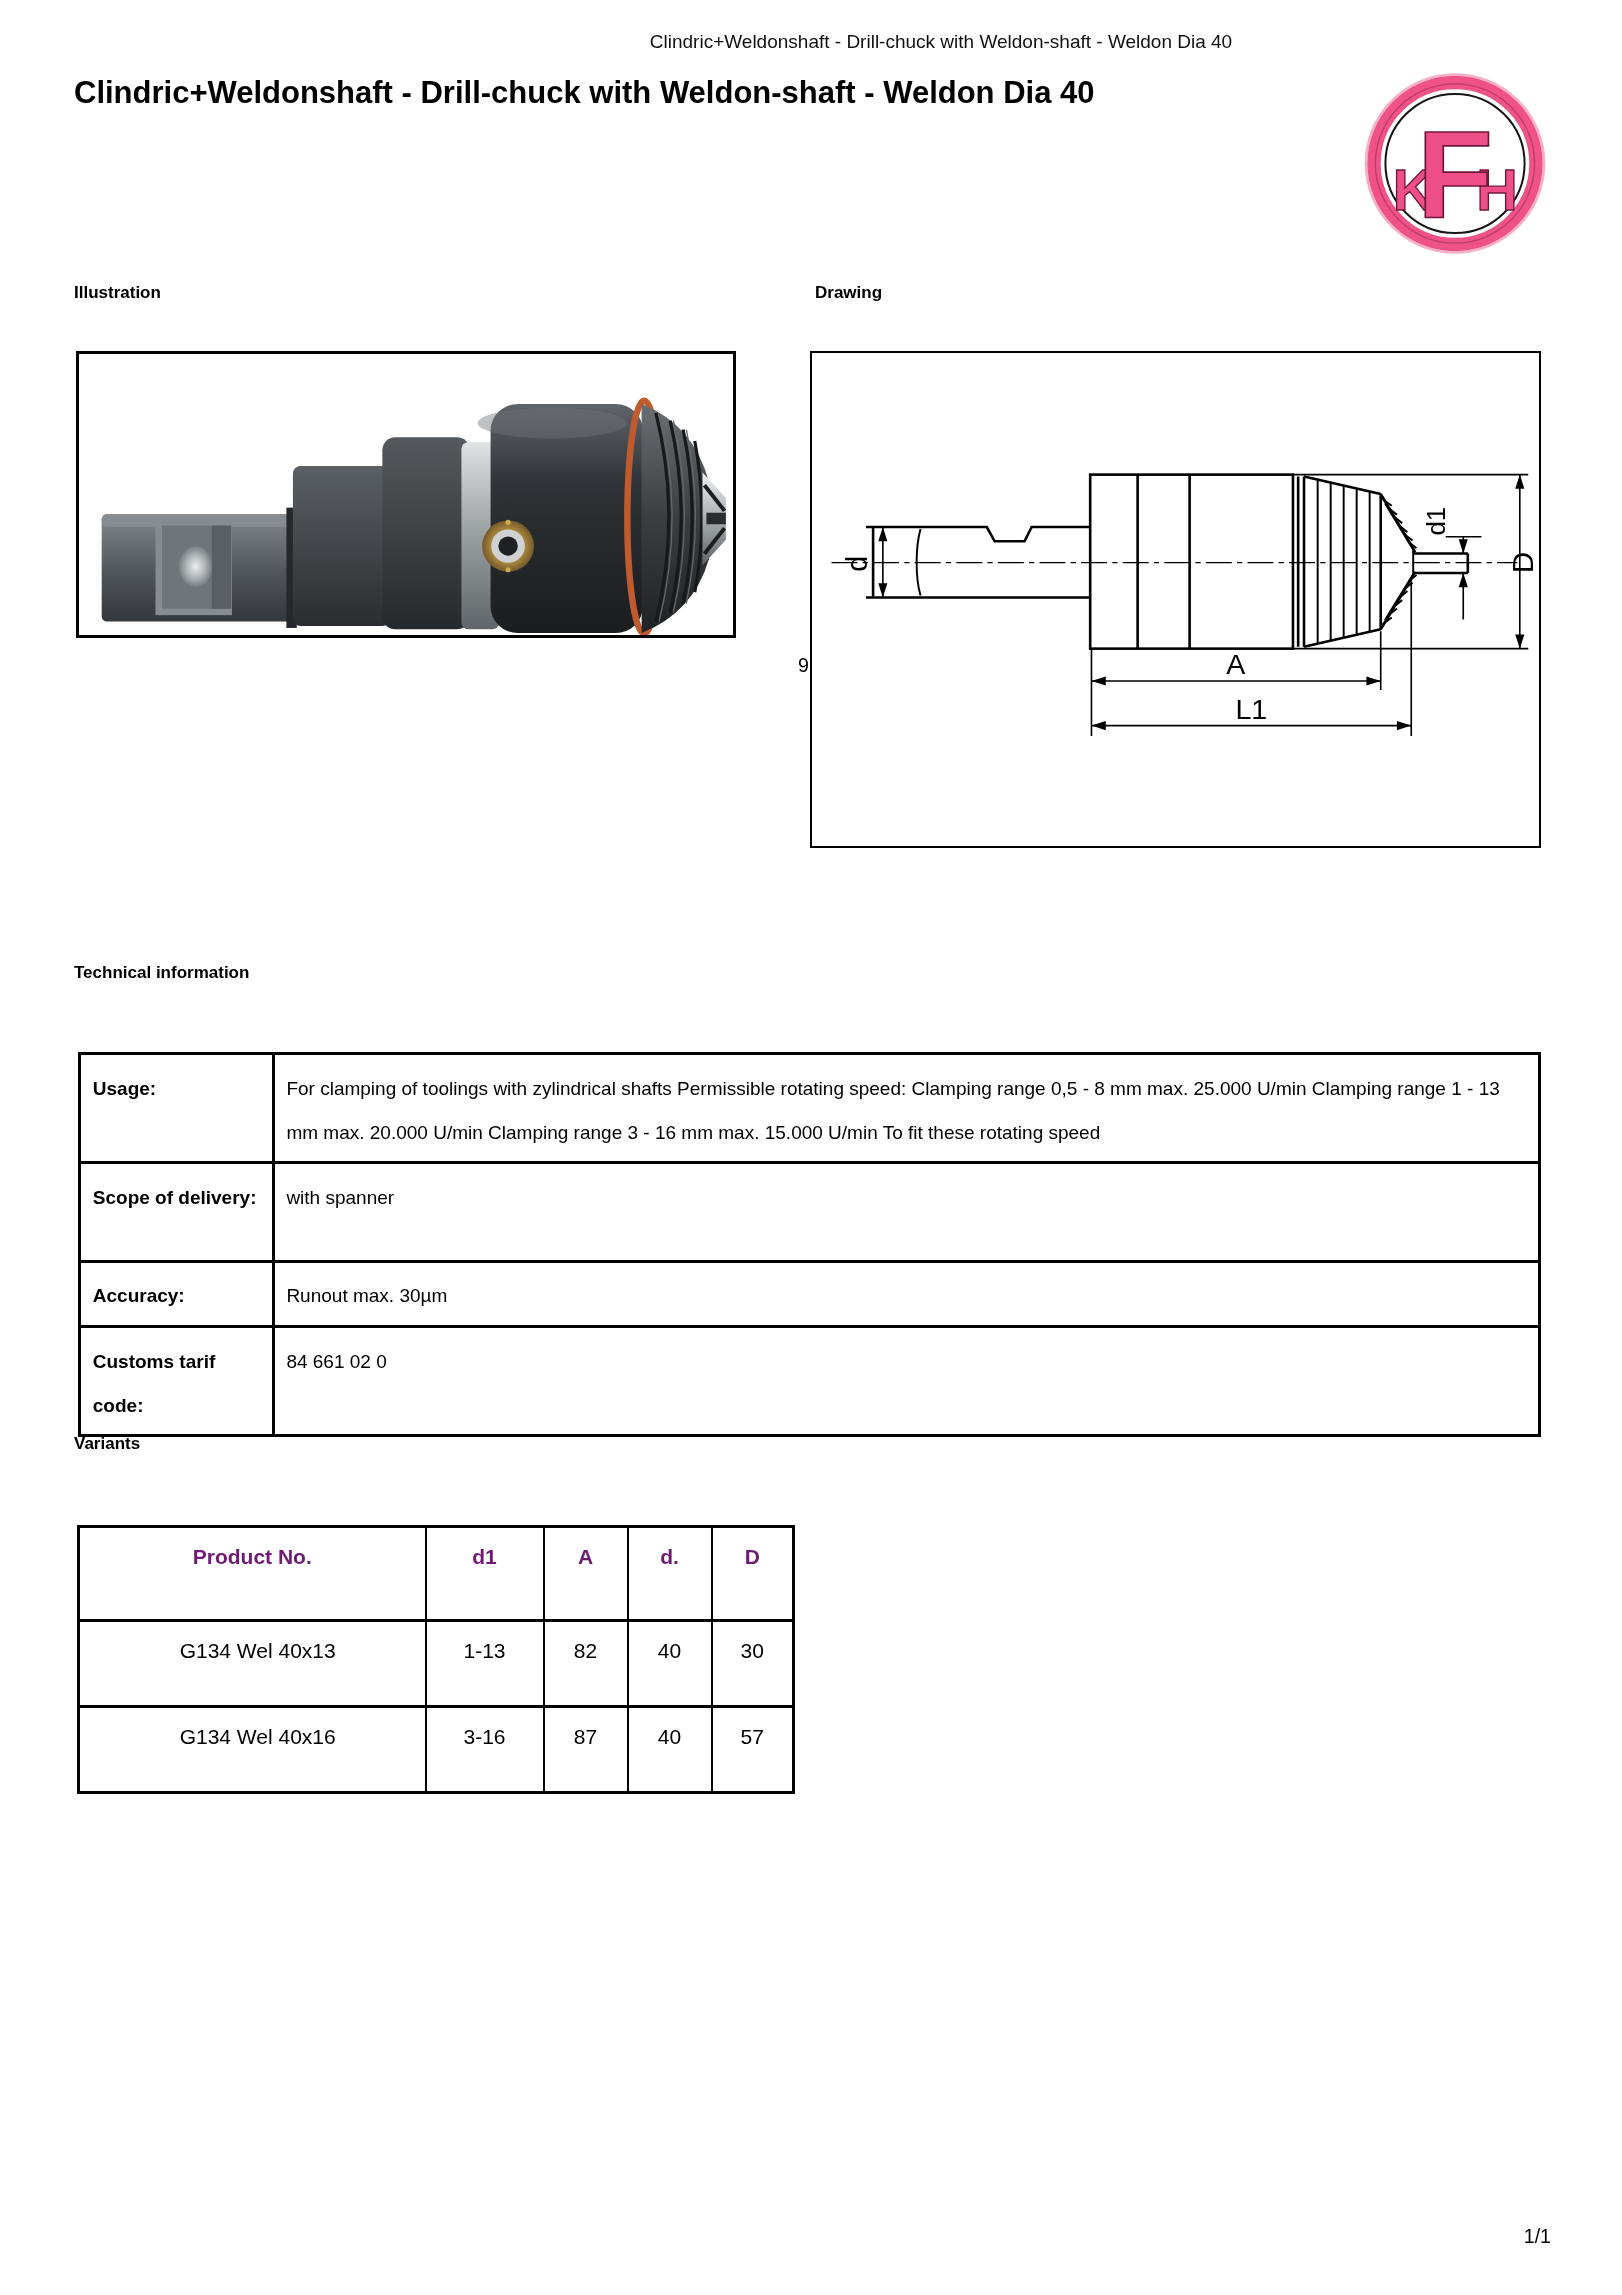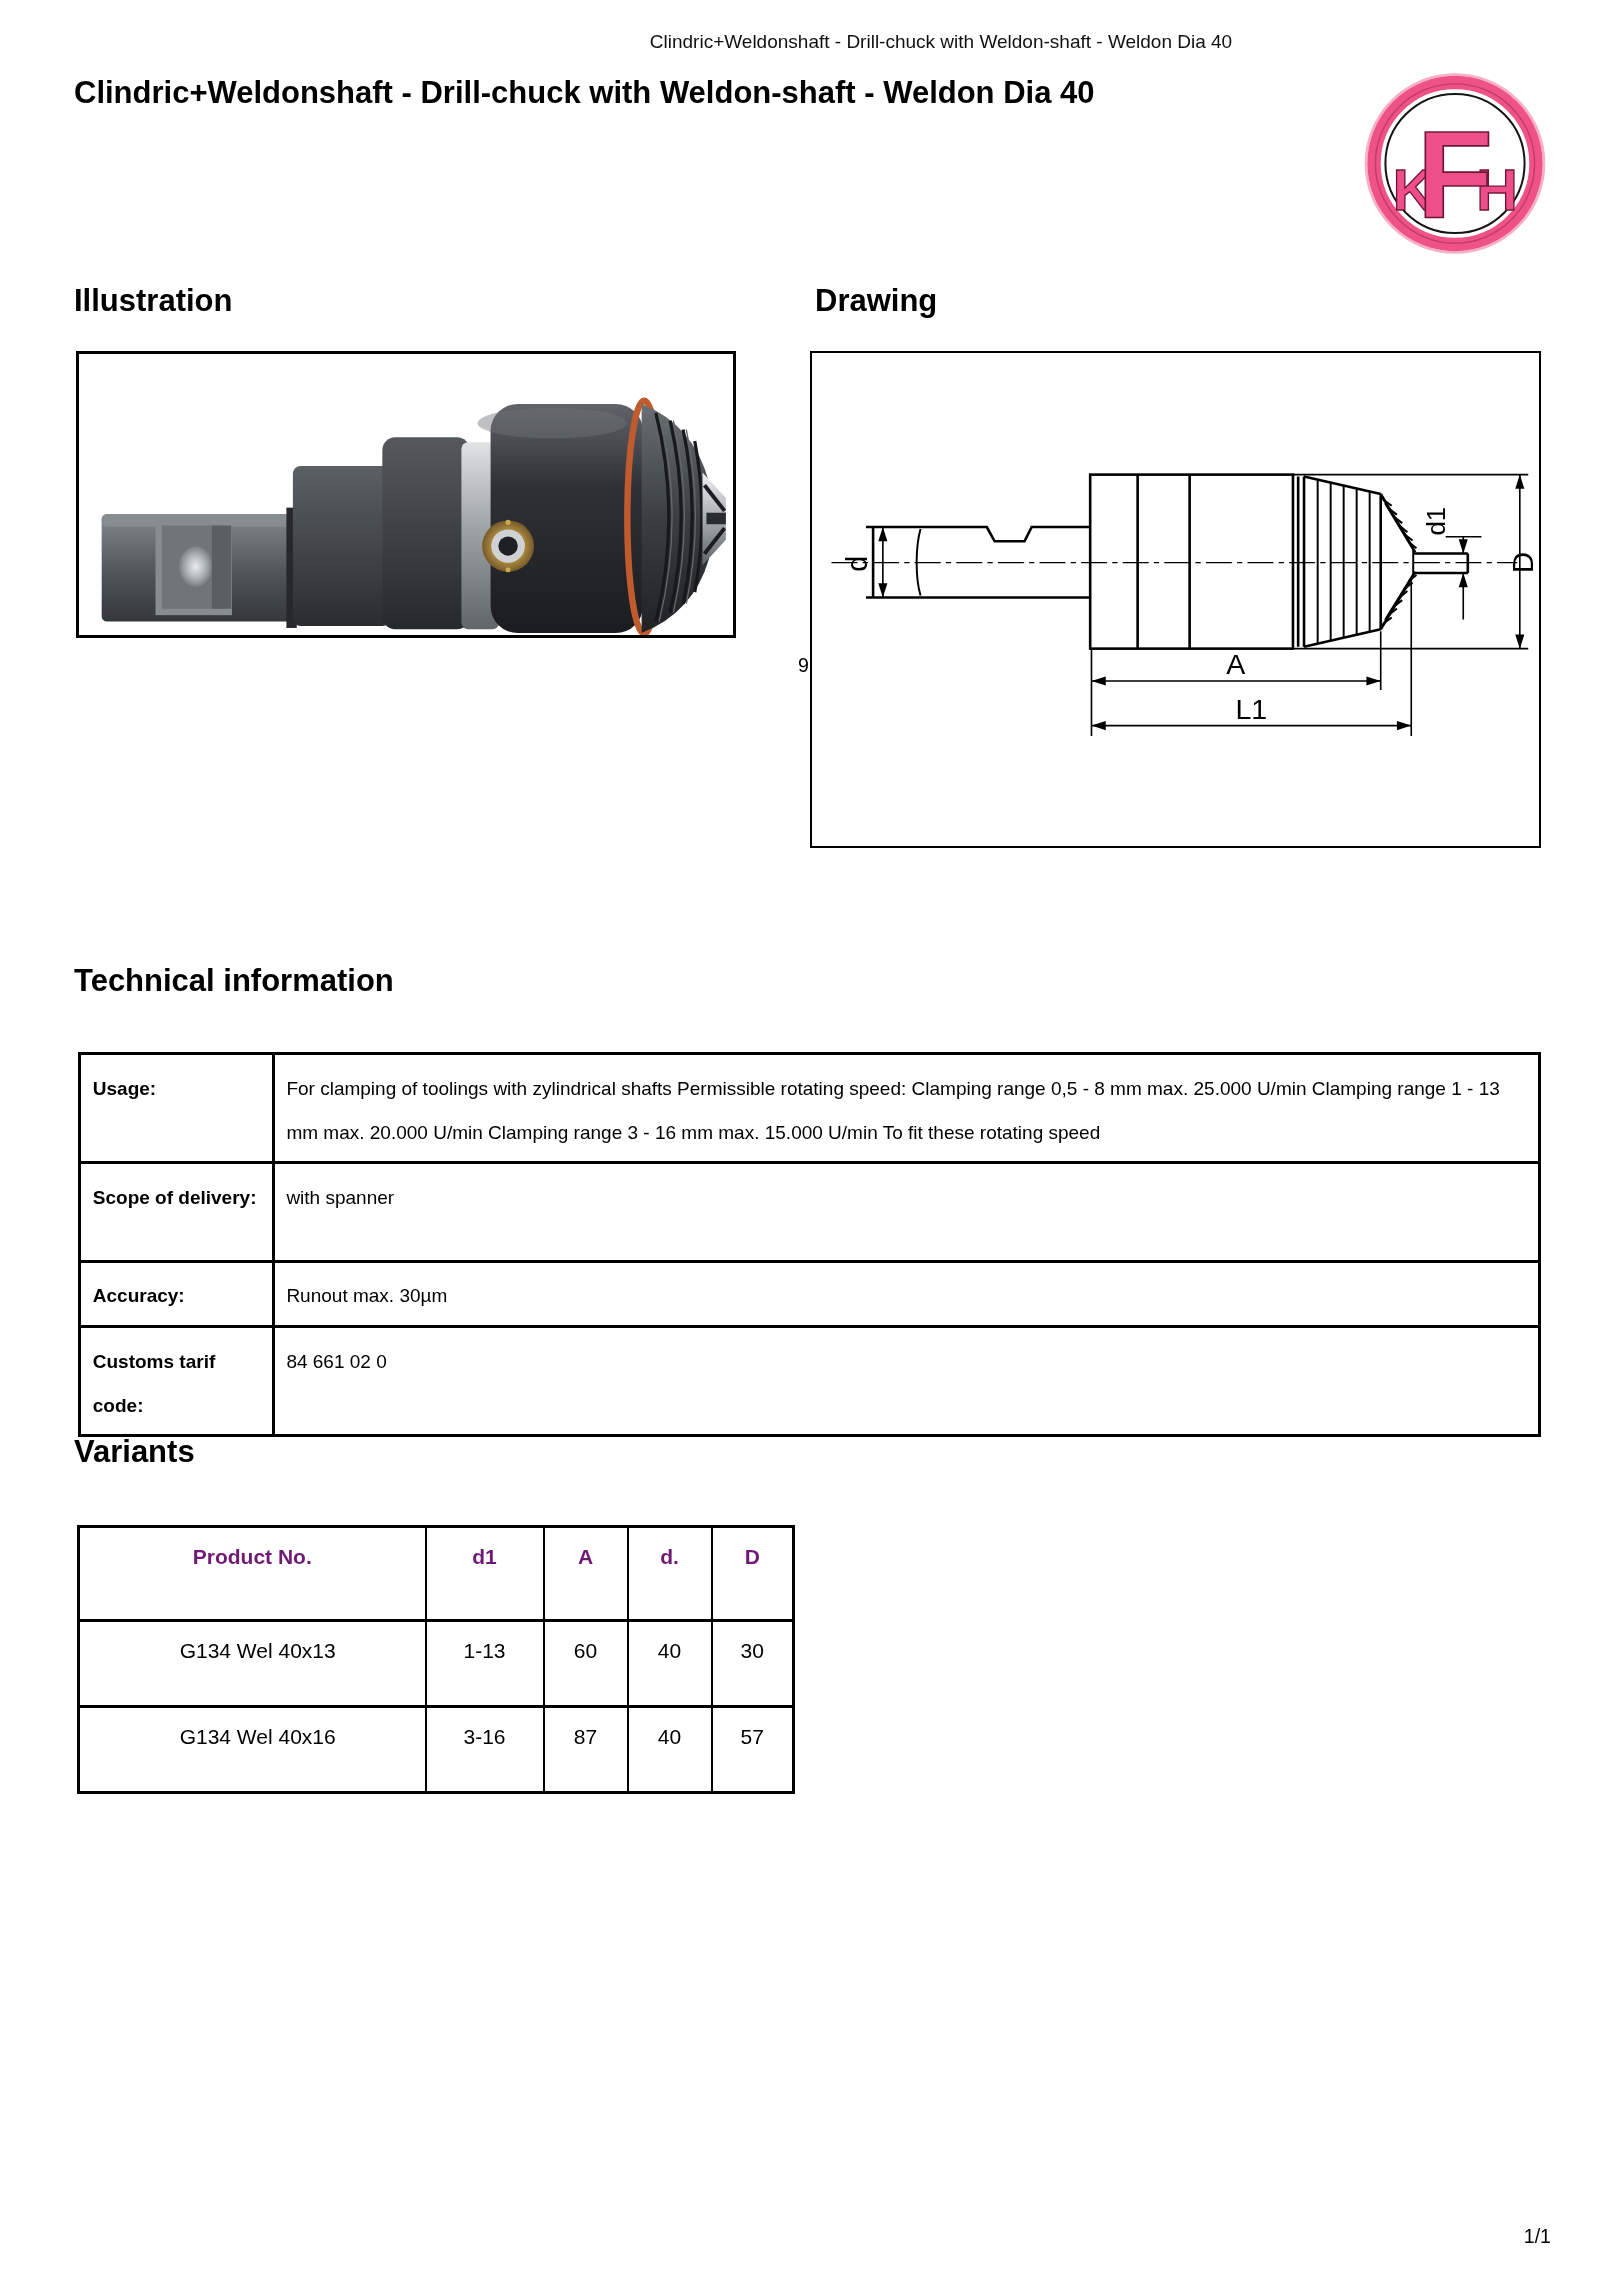--- a/index.html
+++ b/index.html
@@ -9,21 +9,21 @@
   }
   .doc-header{
     position:absolute;left:261px;top:31px;width:1360px;text-align:center;
     font-size:19px;color:#111;
   }
   .doc-title{
     position:absolute;left:74px;top:72px;width:1191px;
     font-size:31px;font-weight:bold;line-height:41px;
   }
   .logo-box{position:absolute;left:1364px;top:71px;width:182px;height:185px;}
-  .section-h{position:absolute;font-size:31px;font-weight:bold;}
+  .section-h{position:absolute;font-size:17px;font-weight:bold;}
   .h-illustration{left:74px;top:283px;}
   .h-drawing{left:815px;top:283px;}
   .h-technical{left:74px;top:963px;}
   .h-variants{left:74px;top:1434px;}
   .illus-frame{
     position:absolute;left:76px;top:351px;width:660px;height:287px;
     border:3.3px solid #000;box-sizing:border-box;background:#fff;
   }
   .draw-frame{
     position:absolute;left:810px;top:351px;width:731px;height:497px;
@@ -272,21 +272,21 @@
         <tr class="hdr">
       <td>Product No.</td>
       <td>d1</td>
       <td>A</td>
       <td>d.</td>
       <td>D</td>
     </tr>
     <tr class="data">
       <td class="prod">G134 Wel 40x13</td>
       <td>1-13</td>
-      <td>60</td>
+      <td>82</td>
       <td>40</td>
       <td>30</td>
     </tr>
     <tr class="data">
       <td class="prod">G134 Wel 40x16</td>
       <td>3-16</td>
       <td>87</td>
       <td>40</td>
       <td>57</td>
     </tr>

